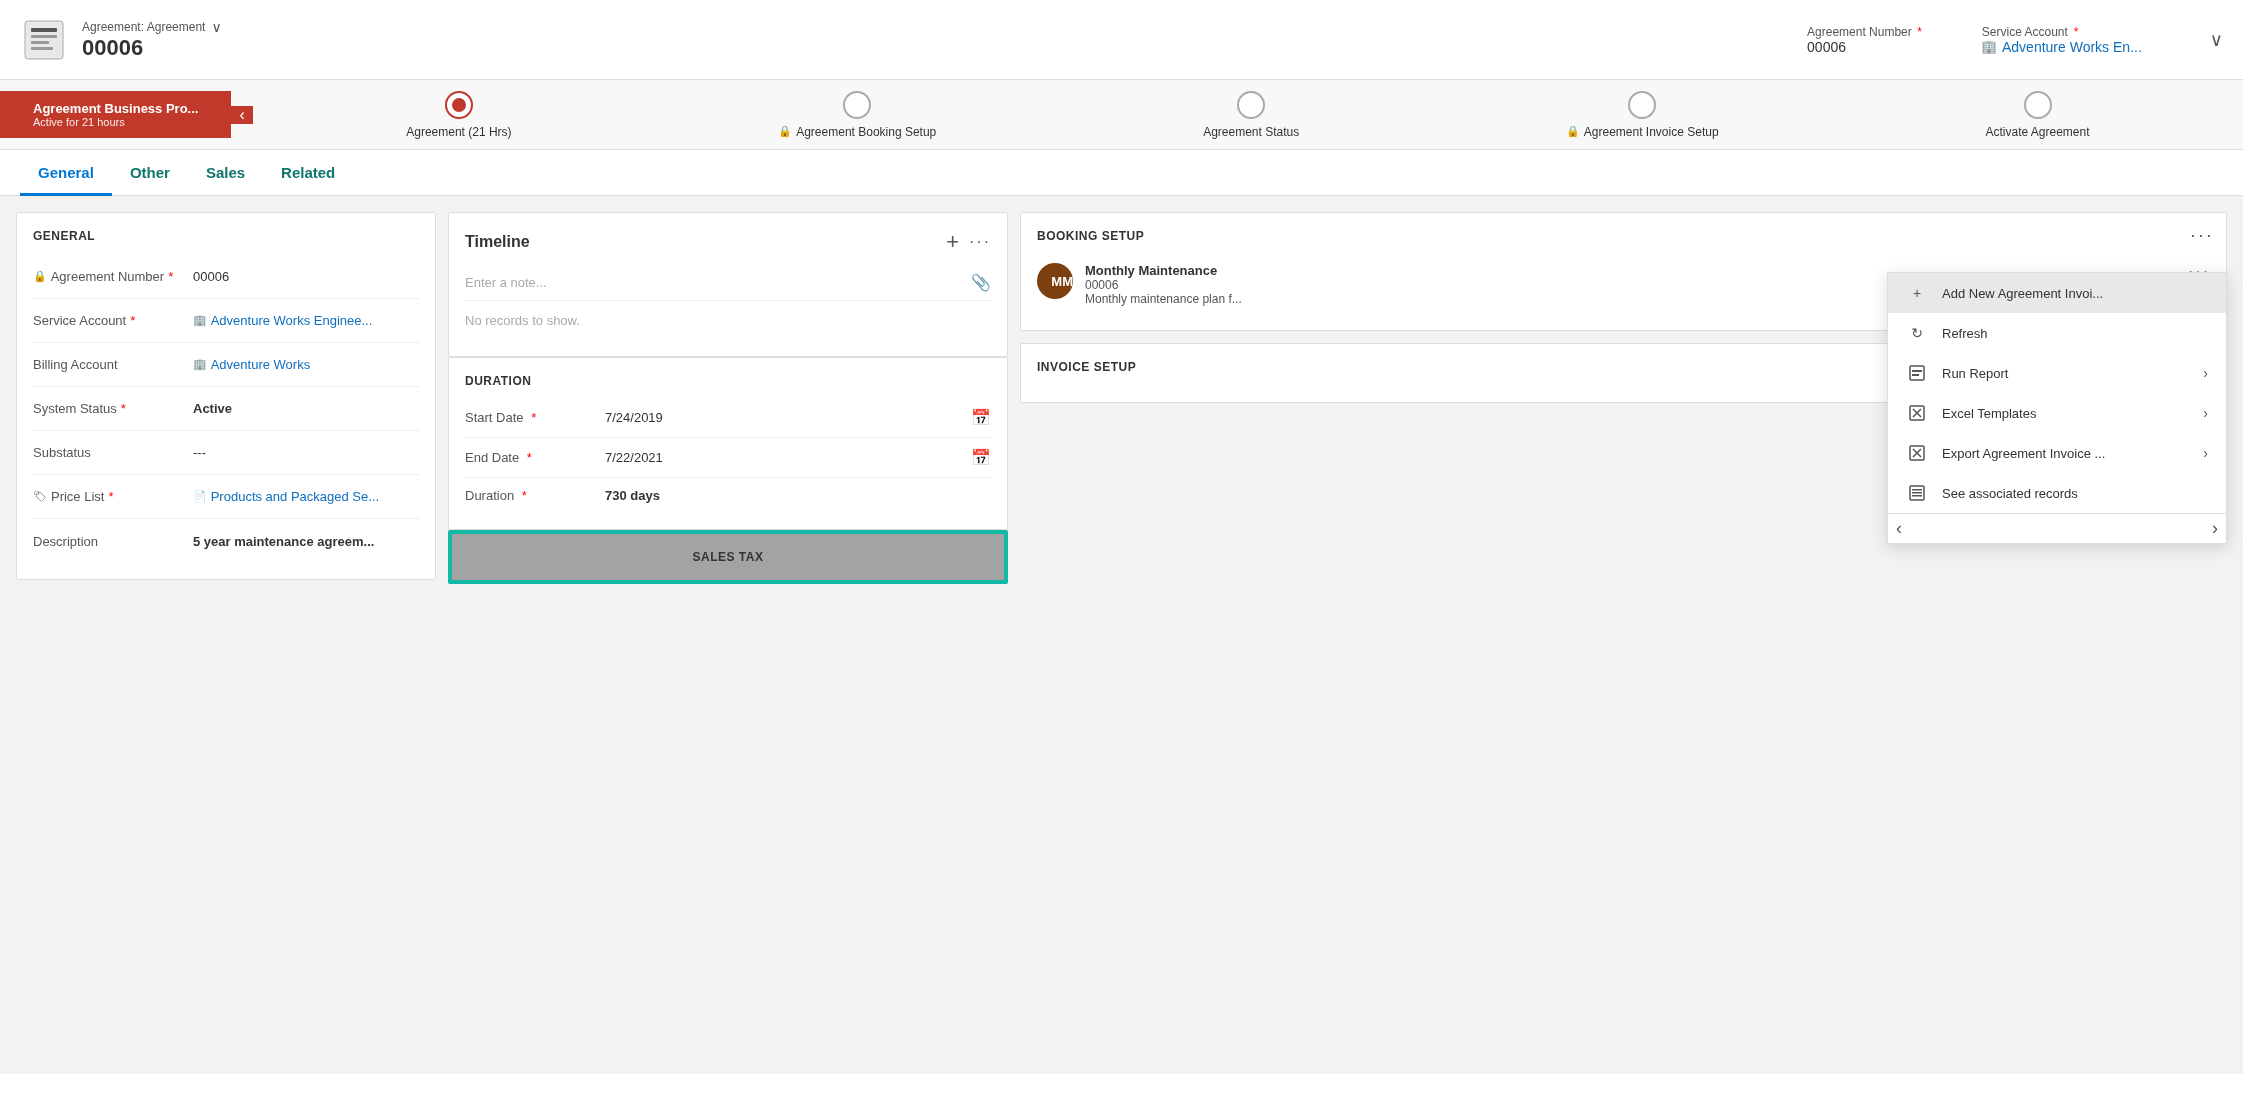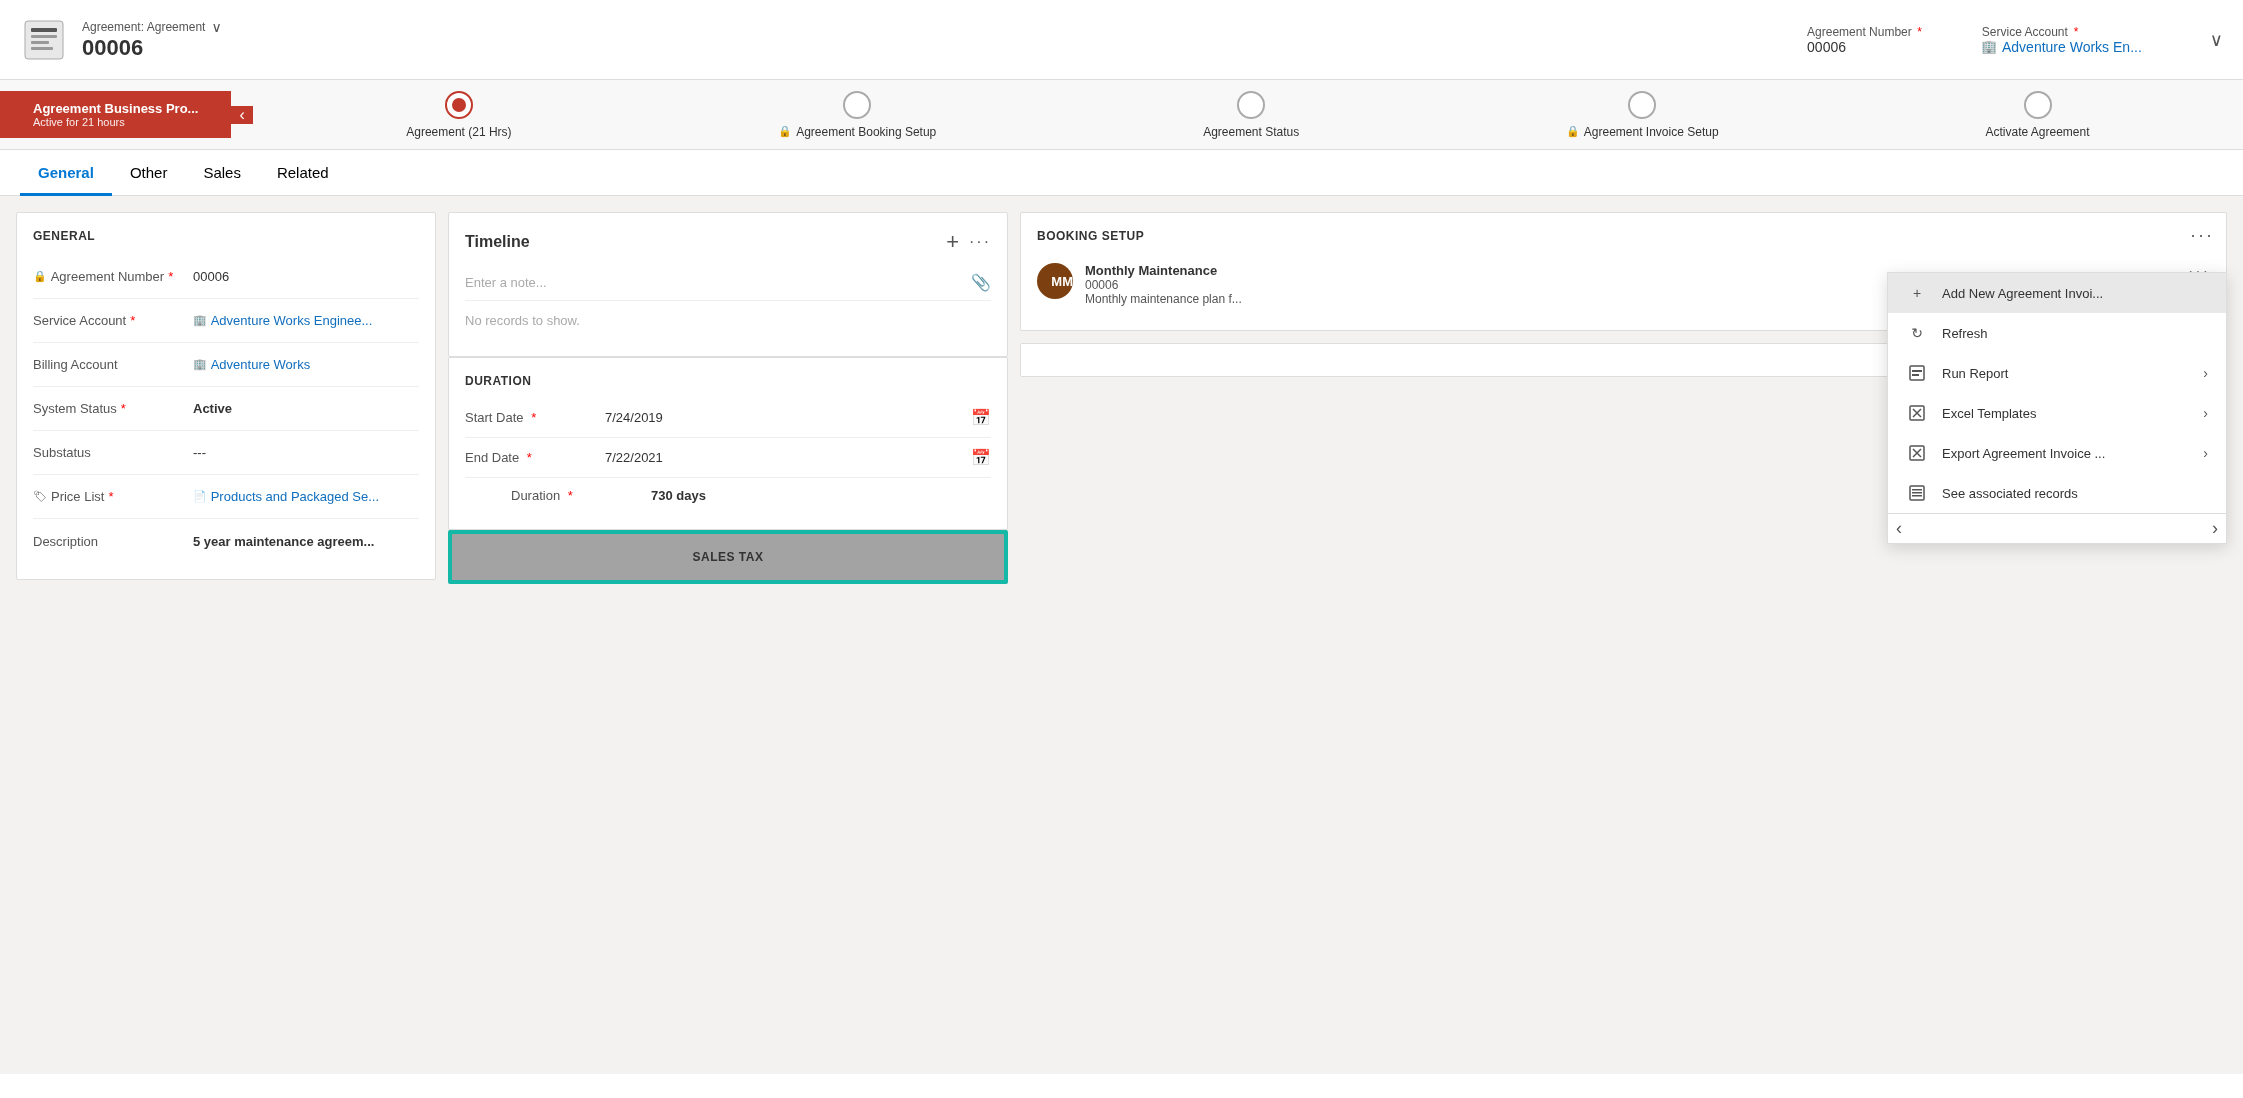--- a/index.html
+++ b/index.html
@@ -109,23 +109,24 @@
       display: flex;
       gap: 0;
       padding: 0 20px;
       border-bottom: 1px solid #ddd;
       background: #fff;
     }
     .tab-item {
       padding: 14px 18px 12px;
       cursor: pointer;
       font-size: 15px;
-      color: #000000;
+      color: #0f766e;
       border-bottom: 3px solid transparent;
       margin-bottom: -1px;
+      font-weight: bold;
     }
     .tab-item.active {
       color: #0078d4;
       border-bottom: 3px solid #0078d4;
       font-weight: 600;
     }
 
     
     .main-content {
       display: flex;
@@ -196,21 +197,21 @@
       display: flex; align-items: center; justify-content: space-between;
     }
     .timeline-empty { font-size: 13px; color: #aaa; padding: 12px 0; }
     .timeline-add-btn { background: none; border: none; font-size: 22px; cursor: pointer; color: #555; }
     .timeline-header { display: flex; align-items: center; justify-content: space-between; margin-bottom: 10px; }
     .timeline-header-title { font-size: 16px; font-weight: 600; }
     .timeline-header-actions { display: flex; gap: 10px; }
 
     .duration-card .section-title { font-size: 12px; font-weight: 700; letter-spacing: 0.5px; color: #333; text-transform: uppercase; margin-bottom: 10px; }
     .duration-row { display: flex; align-items: center; padding: 10px 0; border-bottom: 1px solid #eee; }
-    .duration-row:last-child { border-bottom: none; margin-left: 46px; }
+    .duration-row:last-child { border-bottom: none; }
     .duration-label { width: 140px; font-size: 13px; color: #555; }
     .duration-req { color: red; margin: 0 4px; }
     .duration-value { font-size: 13px; color: #333; flex: 1; }
     .duration-value.bold { font-weight: 700; }
     .calendar-icon { color: #555; font-size: 16px; cursor: pointer; }
 
     
     .right-col { flex: 1; position: relative; }
     .booking-card { margin-bottom: 12px; }
     .booking-item { display: flex; align-items: flex-start; gap: 12px; padding: 8px 0; }
@@ -497,20 +498,21 @@
         <div class="booking-info">
           <div class="booking-name">Monthly Maintenance</div>
           <div class="booking-sub">00006</div>
           <div class="booking-sub">Monthly maintenance plan f...</div>
         </div>
         <button class="booking-item-menu">···</button>
       </div>
     </div>
 
     <div class="card invoice-card">
+      <div class="card-title">INVOICE SETUP</div>
       <button class="card-menu-btn">···</button>
     </div>
 
     <div class="context-menu">
 
       <div class="context-menu-item highlighted">
         <span class="cm-icon">+</span>
         <span class="cm-label">Add New Agreement Invoi...</span>
       </div>
 

